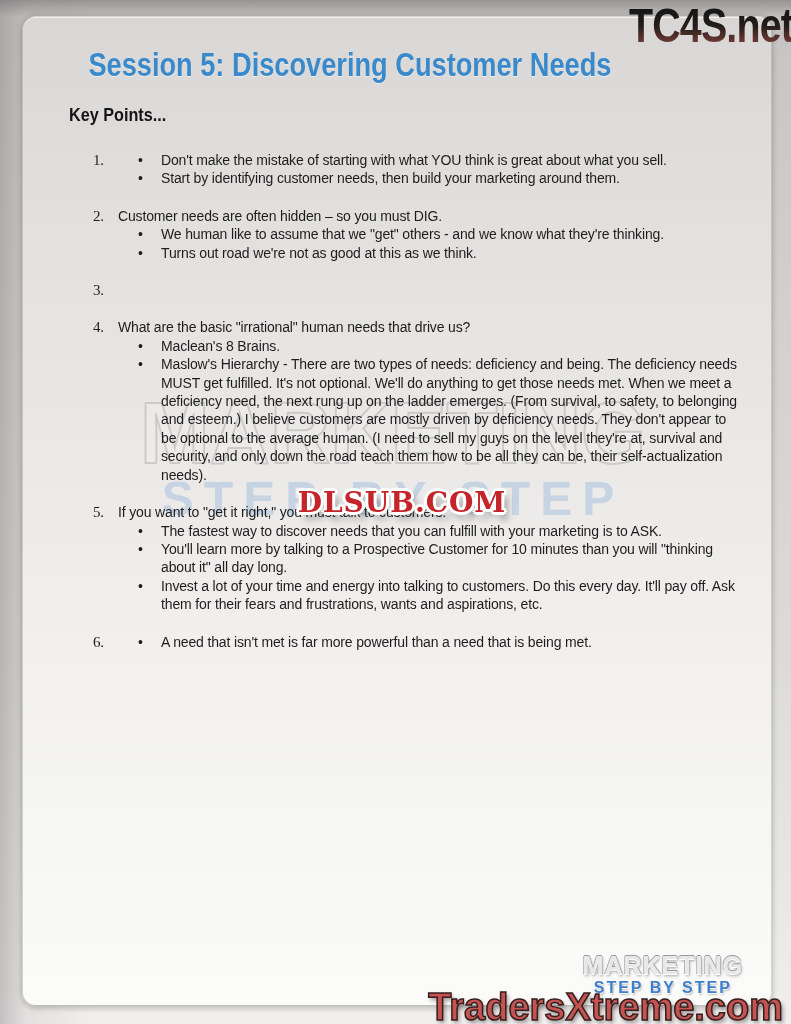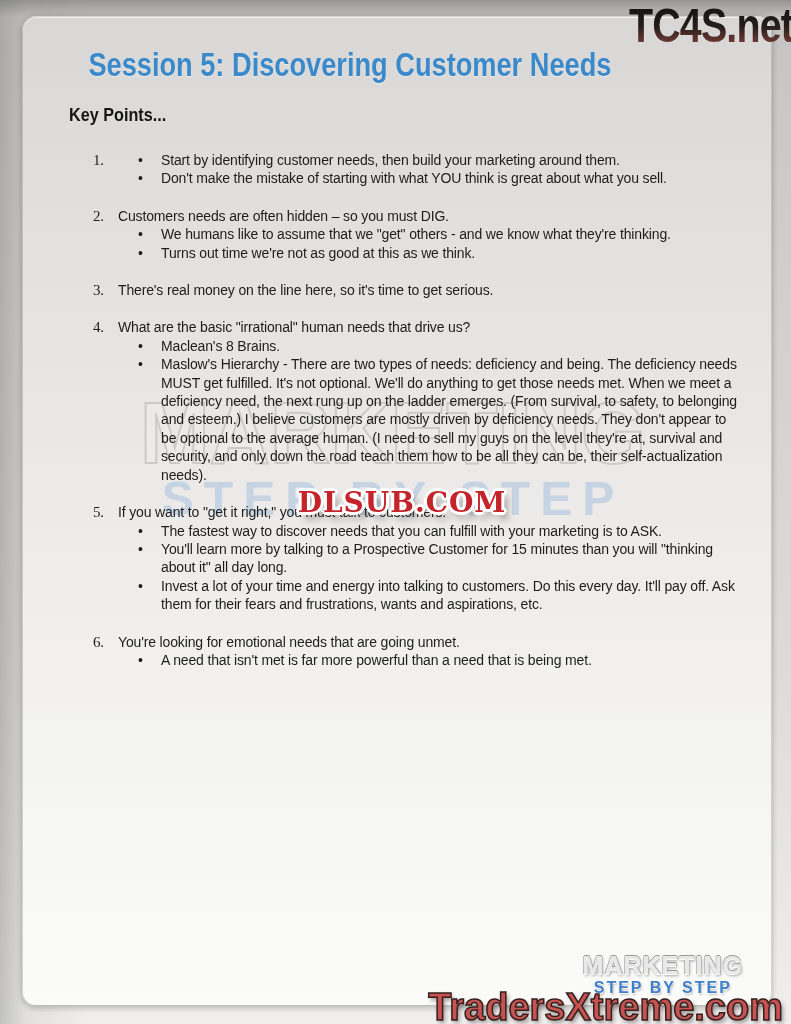--- a/index.html
+++ b/index.html
@@ -117,44 +117,43 @@
     </div>
 
     <div class="keypoints">Key Points...</div>
 
     <div class="list">
 
       <div class="item">
         <span class="num">1.</span>
         <ul class="bullets">
           <li>
+              <span>Don't make the mistake of starting with what YOU think is great about what you sell.</span>
+            </li>
+          <li>
               <span>Start by identifying customer needs, then build your marketing around them.</span>
             </li>
-          <li>
-              <span>Don't make the mistake of starting with what YOU think is great about what you sell.</span>
-            </li>
         </ul>
       </div>
 
       <div class="item">
         <span class="num">2.</span>
-        <span class="itext">Customers needs are often hidden – so you must DIG.</span>
-        <ul class="bullets">
-          <li>
-              <span>We humans like to assume that we "get" others - and we know what they're thinking.</span>
-            </li>
-          <li>
-              <span>Turns out time we're not as good at this as we think.</span>
+        <span class="itext">Customer needs are often hidden – so you must DIG.</span>
+        <ul class="bullets">
+          <li>
+              <span>We human like to assume that we "get" others - and we know what they're thinking.</span>
+            </li>
+          <li>
+              <span>Turns out road we're not as good at this as we think.</span>
             </li>
         </ul>
       </div>
 
       <div class="item">
         <span class="num">3.</span>
-        <span class="itext">There's real money on the line here, so it's time to get serious.</span>
       </div>
 
       <div class="item">
         <span class="num">4.</span>
         <span class="itext">What are the basic "irrational" human needs that drive us?</span>
         <ul class="bullets">
           <li>
               <span>Maclean's 8 Brains.</span>
             </li>
           <li>
@@ -164,31 +163,30 @@
       </div>
 
       <div class="item">
         <span class="num">5.</span>
         <span class="itext">If you want to "get it right," you must talk to customers.</span>
         <ul class="bullets">
           <li>
               <span>The fastest way to discover needs that you can fulfill with your marketing is to ASK.</span>
             </li>
           <li>
-              <span>You'll learn more by talking to a Prospective Customer for 15 minutes than you will "thinking about it" all day long.</span>
+              <span>You'll learn more by talking to a Prospective Customer for 10 minutes than you will "thinking about it" all day long.</span>
             </li>
           <li>
               <span>Invest a lot of your time and energy into talking to customers. Do this every day. It'll pay off. Ask them for their fears and frustrations, wants and aspirations, etc.</span>
             </li>
         </ul>
       </div>
 
       <div class="item">
         <span class="num">6.</span>
-        <span class="itext">You're looking for emotional needs that are going unmet.</span>
         <ul class="bullets">
           <li>
               <span>A need that isn't met is far more powerful than a need that is being met.</span>
             </li>
         </ul>
       </div>
 
     </div>
 
     <div class="dlsub">DLSUB.COM</div>

